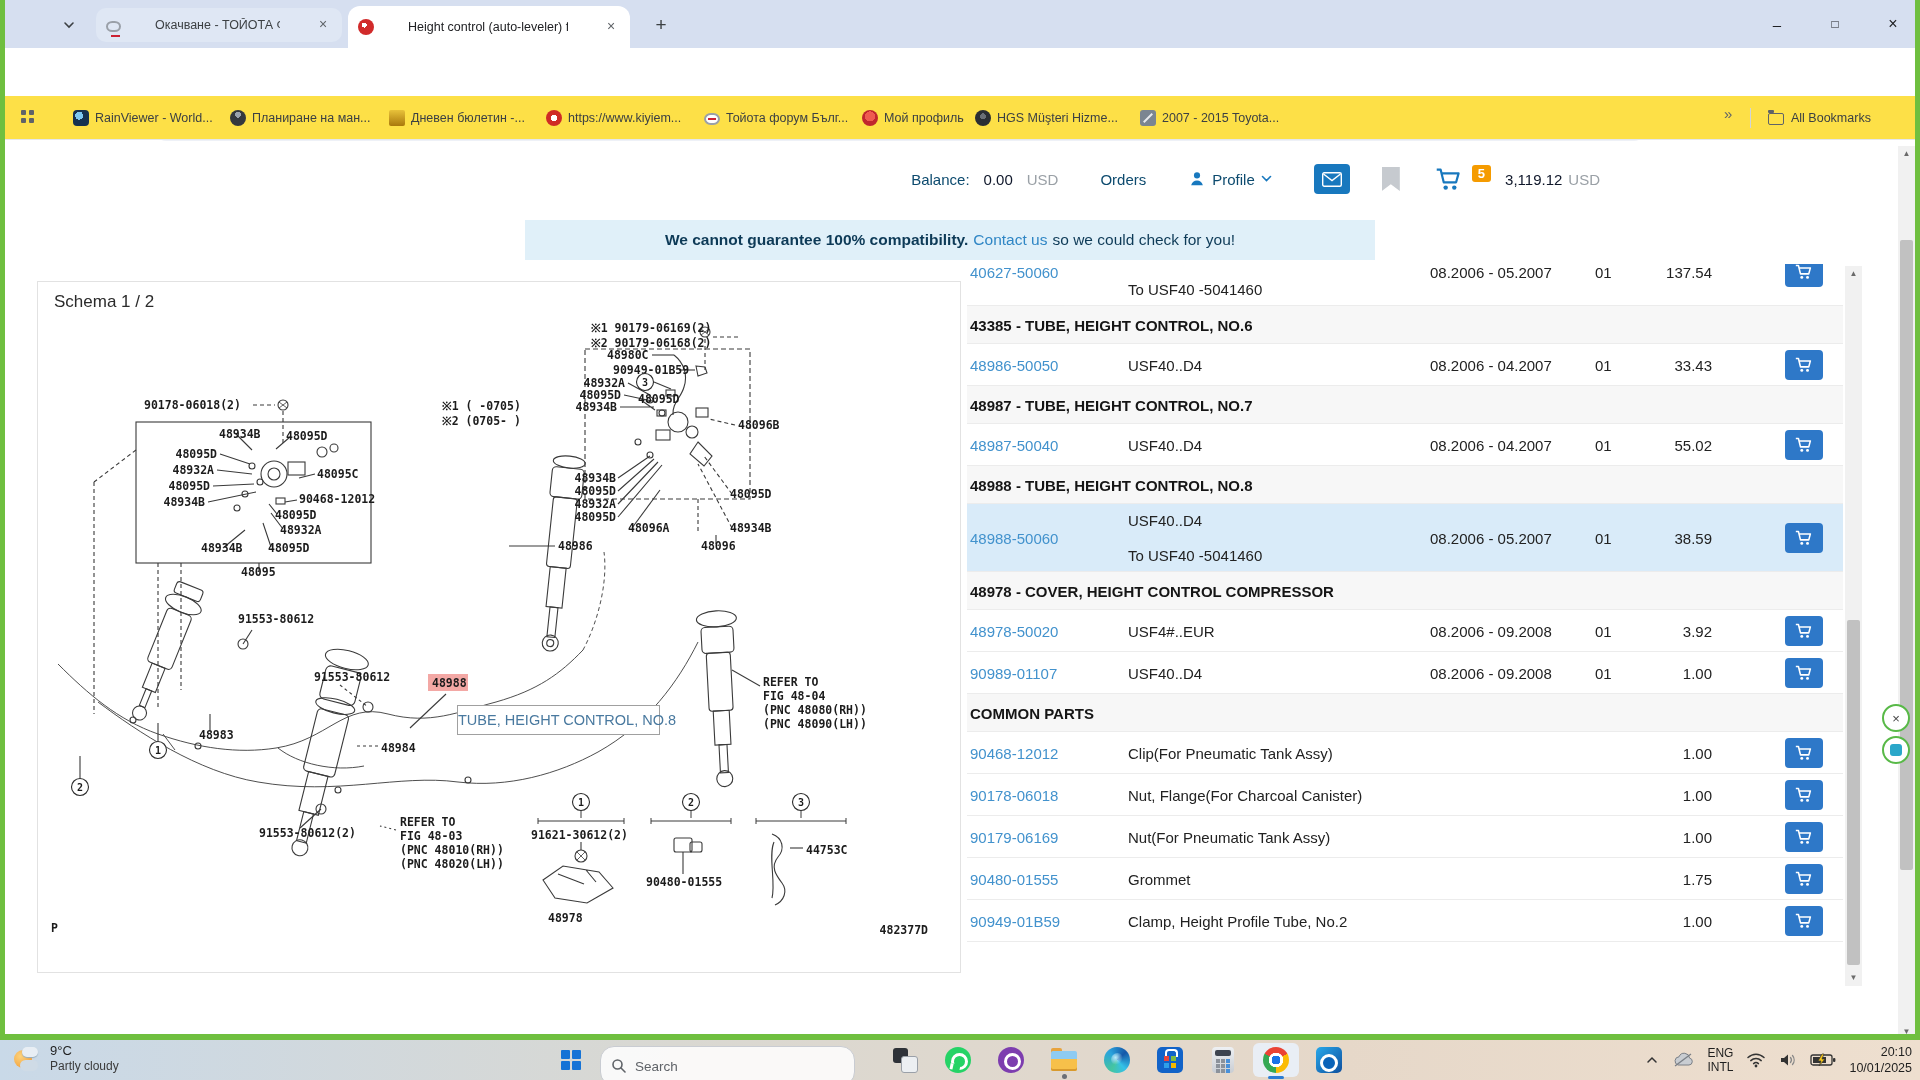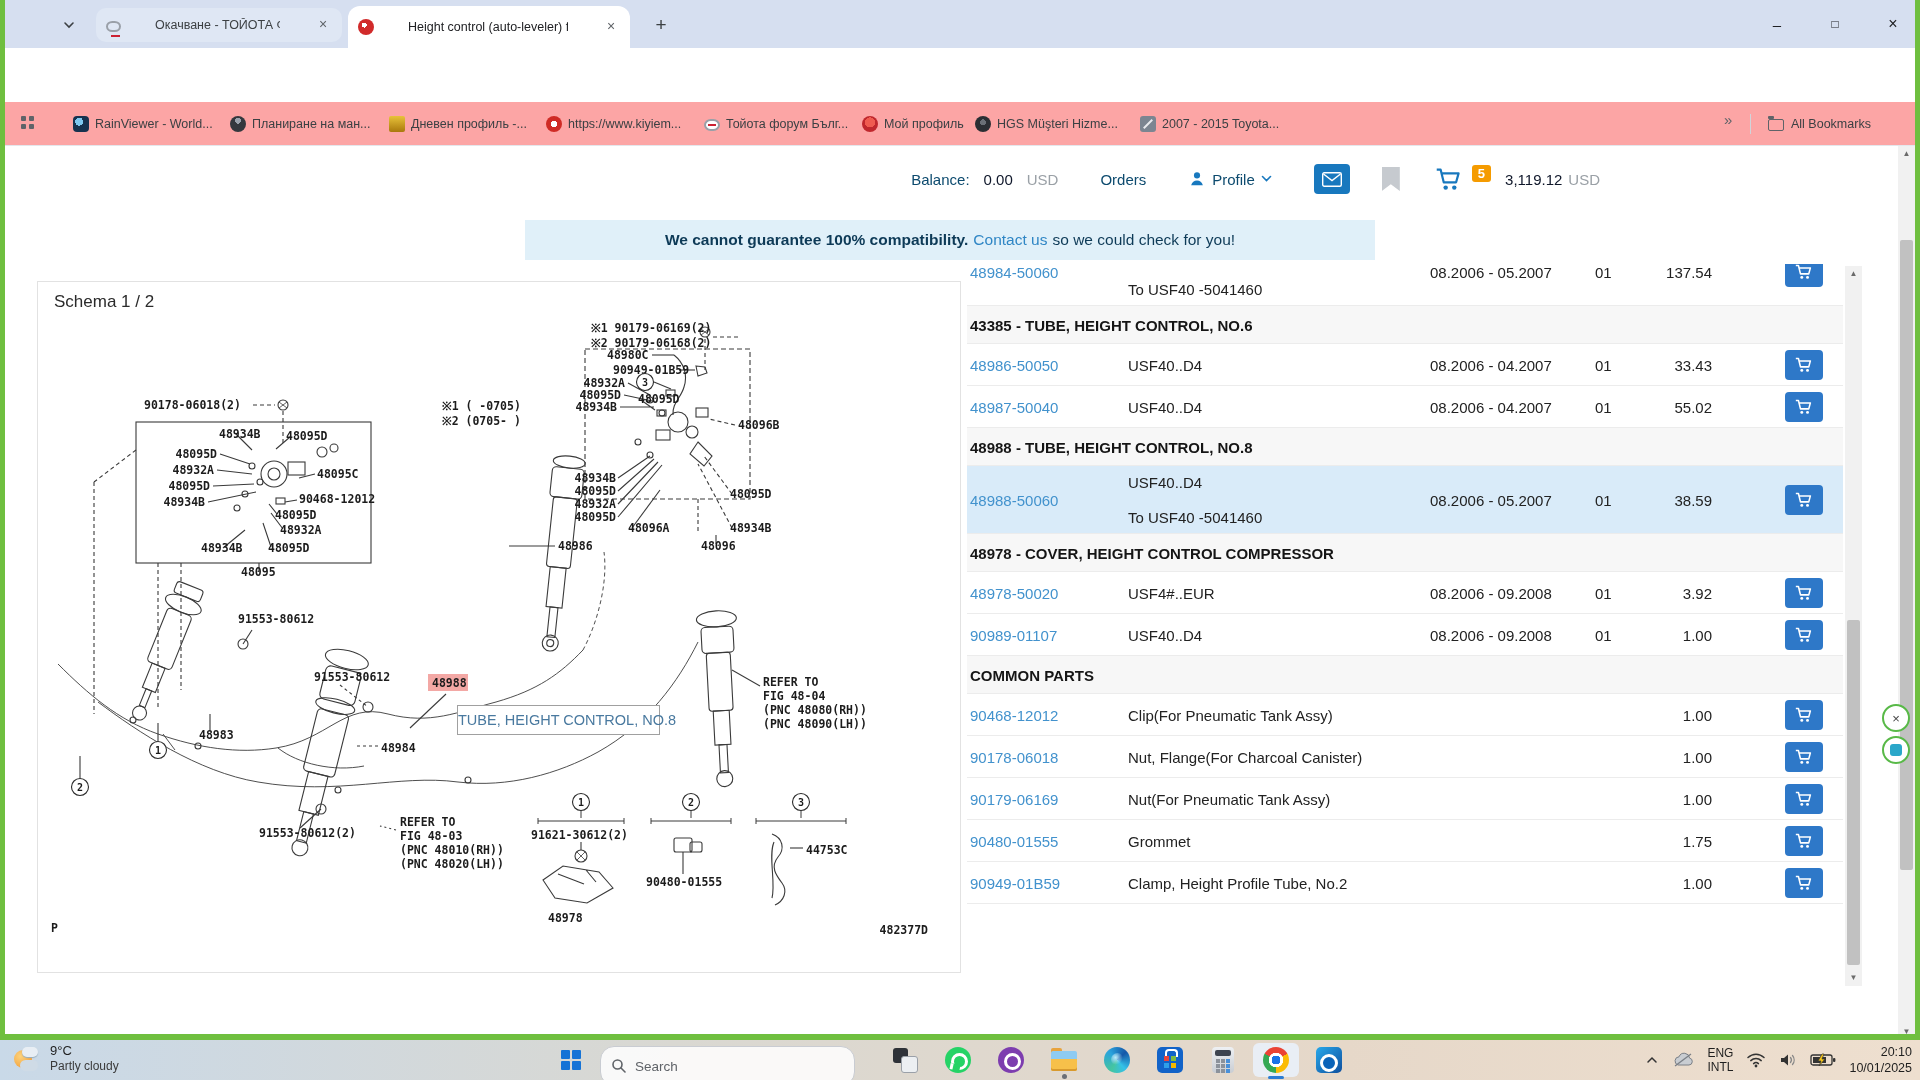--- a/index.html
+++ b/index.html
@@ -35,21 +35,21 @@
 
   
   .toolbar{position:absolute;left:0;top:48px;width:1920px;height:54px;background:#fff;}
   .navbtn{position:absolute;top:61px;width:28px;height:28px;display:flex;align-items:center;justify-content:center;}
   .urlbar{position:absolute;left:150px;top:59px;width:1500px;height:34px;background:#eef1f7;border-radius:17px;
     display:flex;align-items:center;padding:0 12px;}
   .urltext{font-size:14.5px;color:#24292f;margin-left:10px;flex:1;white-space:nowrap;overflow:hidden;}
   .avatar{position:absolute;left:1832px;top:60px;width:30px;height:30px;border-radius:50%;background:#9b59d0;
     color:#fff;font-size:15px;font-weight:bold;text-align:center;line-height:30px;}
   
-  .bookmarks{position:absolute;left:0;top:102px;width:1920px;height:44px;background:#fca5a5;border-bottom:1px solid #e4e7ec;}
+  .bookmarks{position:absolute;left:0;top:96px;width:1920px;height:44px;background:#fde047;border-bottom:1px solid #e4e7ec;}
   .bm-item{position:absolute;top:9px;height:26px;display:flex;align-items:center;font-size:12.5px;color:#3c4043;white-space:nowrap;}
   .bmi{width:16px;height:16px;margin-right:6px;flex:0 0 auto;position:relative;border-radius:3px;}
   .bmi-rainviewer{background:radial-gradient(circle at 38% 35%,#7ec8f0 0 4px,#16324f 4px);border-radius:4px;}
   .bmi-anchor{background:radial-gradient(circle at 50% 30%,#9aa2ad 0 3px,#34383e 3px);border-radius:50%;}
   .bmi-crest{background:linear-gradient(#e8c23a,#a9780c);border-radius:2px;}
   .bmi-kiyiem{background:radial-gradient(circle,#fff 0 3px,#cf2b25 3px);border-radius:50%;}
   .bmi-toyota{border:2px solid #9aa0a8;border-radius:50%/60%;height:12px;margin-top:2px;background:#fff;}
   .bmi-toyota::after{content:"";position:absolute;left:2px;top:3px;width:8px;height:2px;background:#c23;}
   .bmi-profile{background:radial-gradient(circle at 50% 40%,#ef5b50 0 5px,#c0272d 5px);border-radius:50%;}
   .bmi-hgs{background:radial-gradient(circle at 50% 40%,#6a6f76 0 3px,#2b2e33 3px);border-radius:50%;}
@@ -272,21 +272,21 @@
         <div class="bm-item" style="left: 73px;">
           <span class="bmi bmi-rainviewer"></span>
           <span>RainViewer - World...</span>
         </div>
         <div class="bm-item" style="left: 230px;">
           <span class="bmi bmi-anchor"></span>
           <span>Планиране на ман...</span>
         </div>
         <div class="bm-item" style="left: 389px;">
           <span class="bmi bmi-crest"></span>
-          <span>Дневен профиль -...</span>
+          <span>Дневен бюлетин -...</span>
         </div>
         <div class="bm-item" style="left: 546px;">
           <span class="bmi bmi-kiyiem"></span>
           <span>https://www.kiyiem...</span>
         </div>
         <div class="bm-item" style="left: 704px;">
           <span class="bmi bmi-toyota"></span>
           <span>Тойота форум Бълг...</span>
         </div>
         <div class="bm-item" style="left: 862px;">
@@ -577,21 +577,21 @@
           </g>
           <text x="394" y="405" fill="#3a0c0c">48988</text>
         </g>
     </svg>
     <div class="tooltip">TUBE, HEIGHT CONTROL, NO.8</div>
   </div>
 
   <div class="parts">
     <div id="parts-host">
         <div class="first prow part tall">
-          <span class="c-num">48984-50060</span>
+          <span class="c-num">40627-50060</span>
           <span class="sline1"></span>
           <span class="sline2">To    USF40 -5041460</span>
           <span class="c-date">08.2006 - 05.2007</span>
           <span class="c-qty">01</span>
           <span class="c-price">137.54</span>
           <button class="c-cart">
             <svg viewBox="0 0 24 22" width="20" height="18">
               <path d="M2 3h3.2l2.5 10.3h10.1l2-7.3H6.5" fill="none" stroke="#fff" stroke-width="1.9" stroke-linejoin="round"></path>
               <circle cx="9.3" cy="17.6" r="1.8" fill="#fff"></circle>
               <circle cx="16.3" cy="17.6" r="1.8" fill="#fff"></circle>
@@ -607,20 +607,23 @@
           <span class="c-date">08.2006 - 04.2007</span>
           <span class="c-qty">01</span>
           <span class="c-price">33.43</span>
           <button class="c-cart">
             <svg viewBox="0 0 24 22" width="20" height="18">
               <path d="M2 3h3.2l2.5 10.3h10.1l2-7.3H6.5" fill="none" stroke="#fff" stroke-width="1.9" stroke-linejoin="round"></path>
               <circle cx="9.3" cy="17.6" r="1.8" fill="#fff"></circle>
               <circle cx="16.3" cy="17.6" r="1.8" fill="#fff"></circle>
             </svg>
           </button>
+        </div>
+        <div class=" prow group">
+          <span class="gtitle">48987 - TUBE, HEIGHT CONTROL, NO.7</span>
         </div>
         <div class=" prow part">
           <span class="c-num">48987-50040</span>
           <span class="c-spec">USF40..D4</span>
           <span class="c-date">08.2006 - 04.2007</span>
           <span class="c-qty">01</span>
           <span class="c-price">55.02</span>
           <button class="c-cart">
             <svg viewBox="0 0 24 22" width="20" height="18">
               <path d="M2 3h3.2l2.5 10.3h10.1l2-7.3H6.5" fill="none" stroke="#fff" stroke-width="1.9" stroke-linejoin="round"></path>

